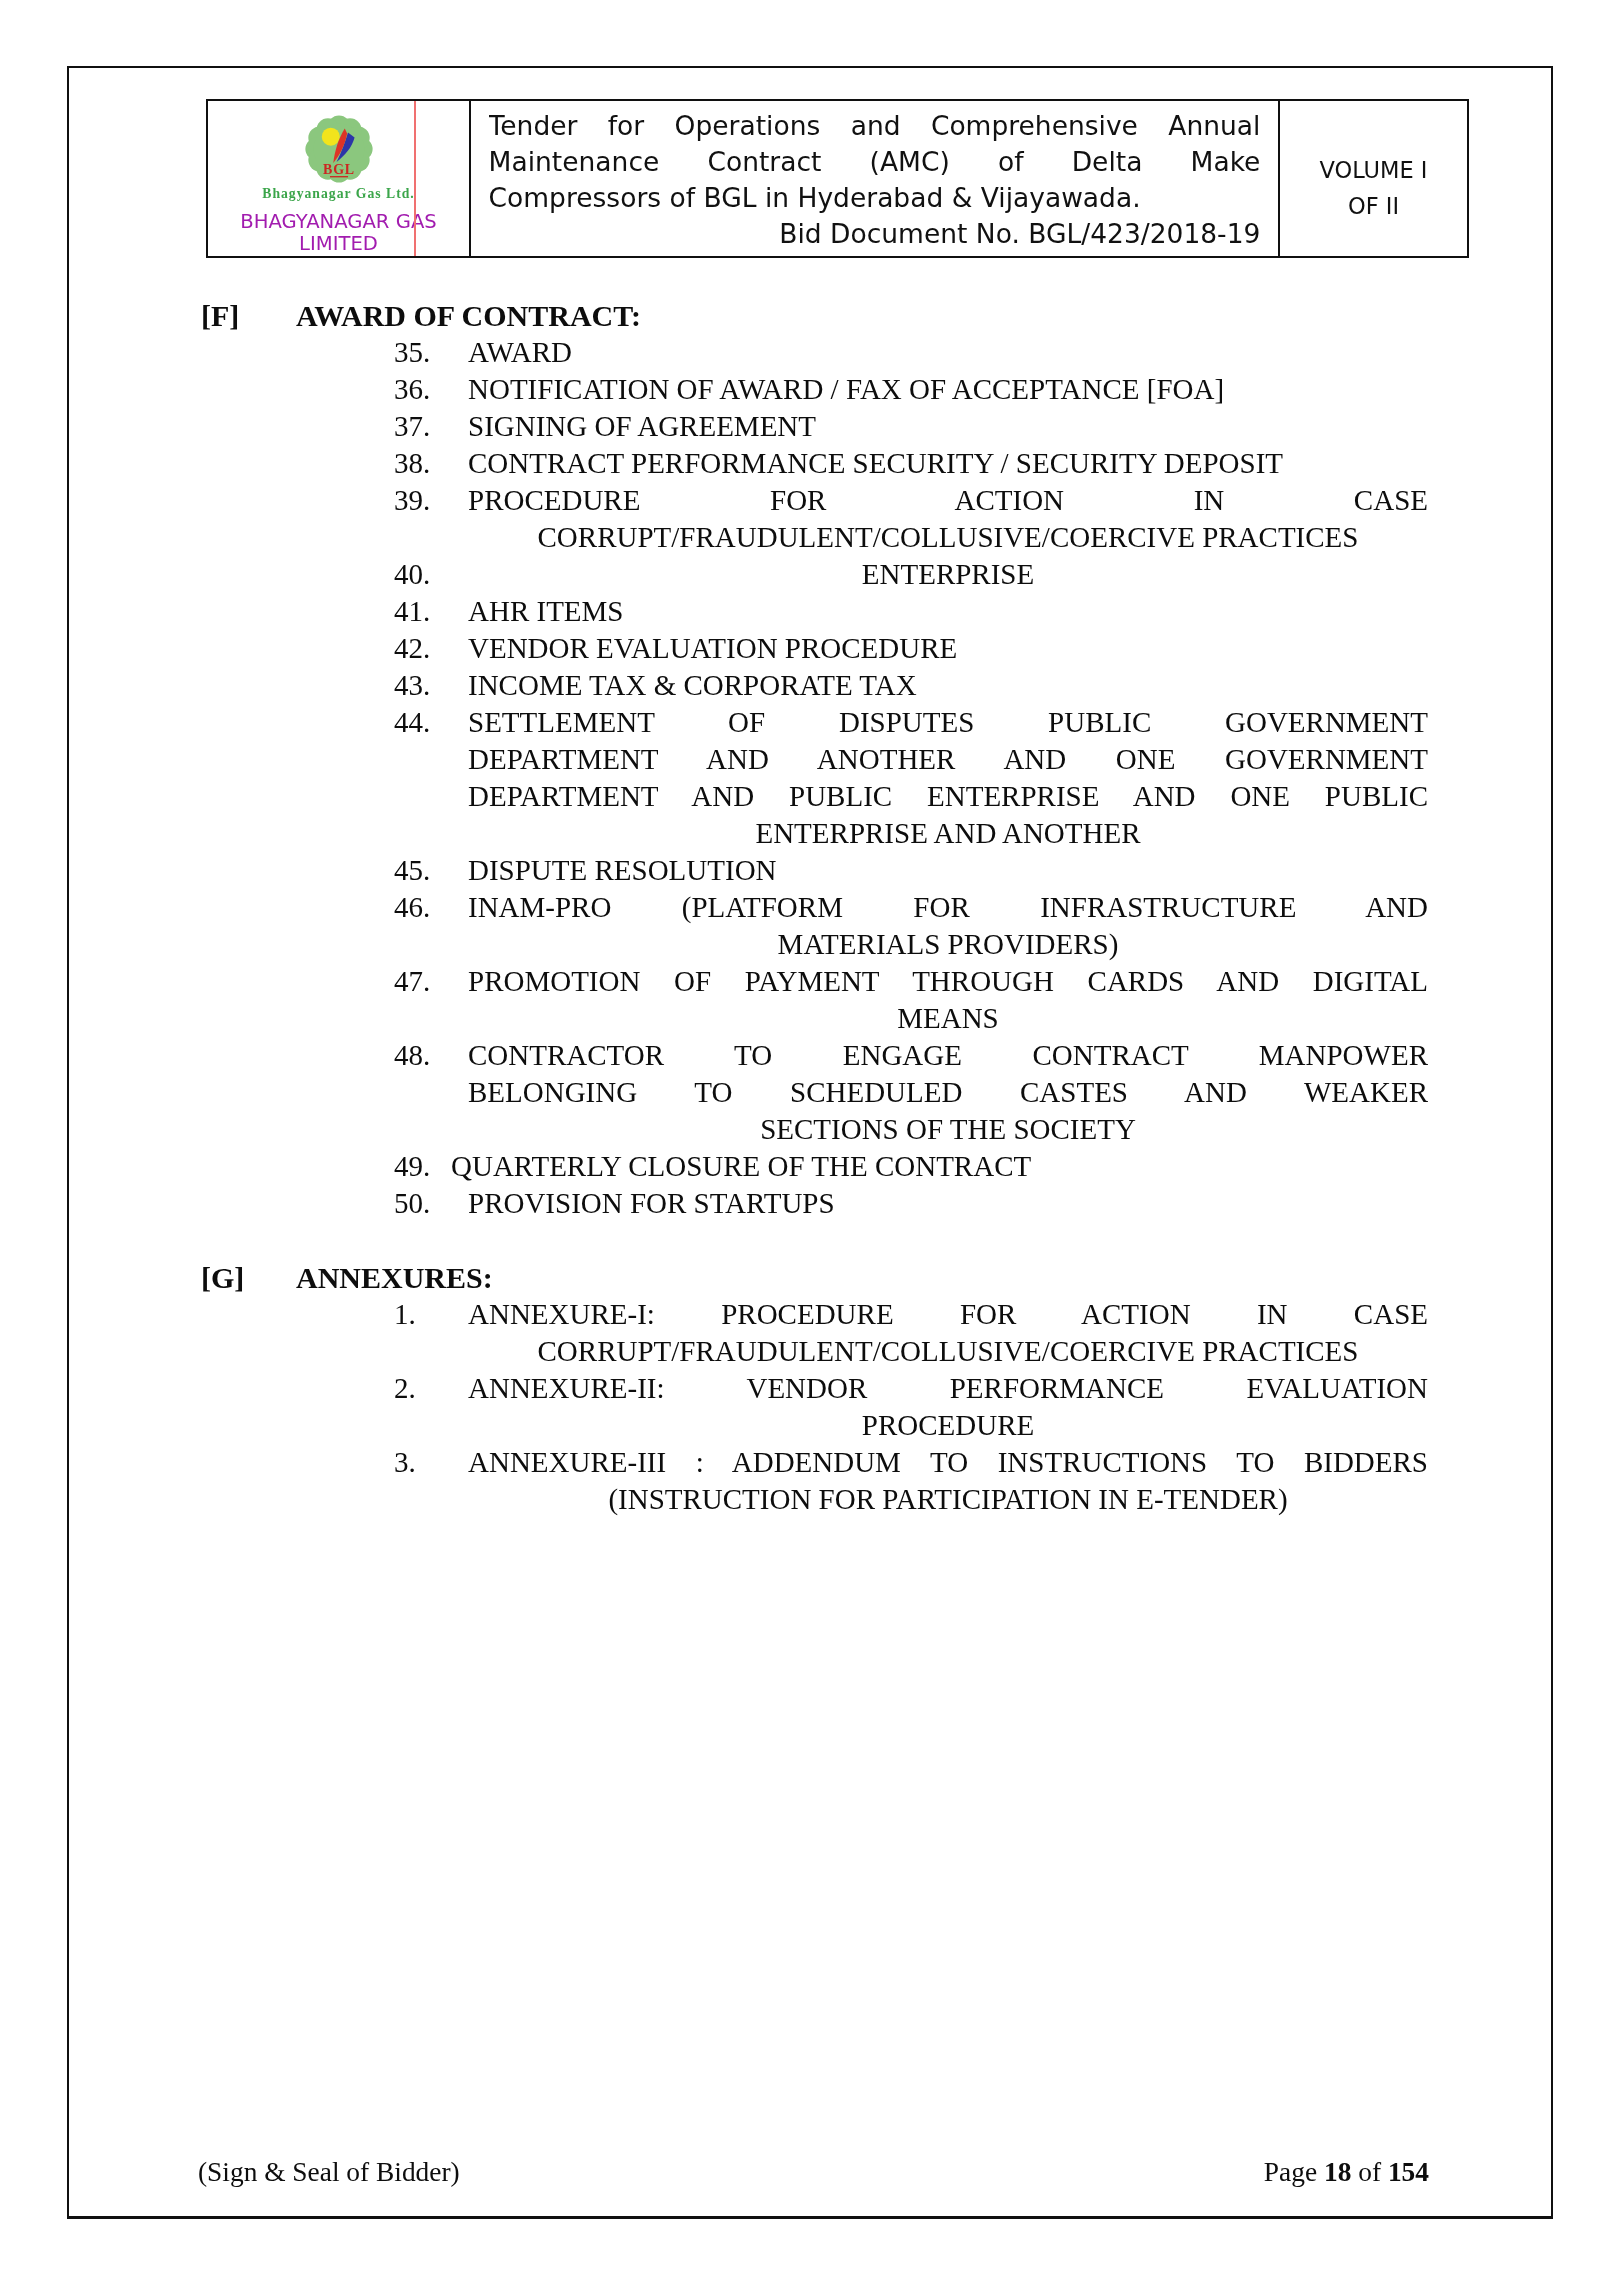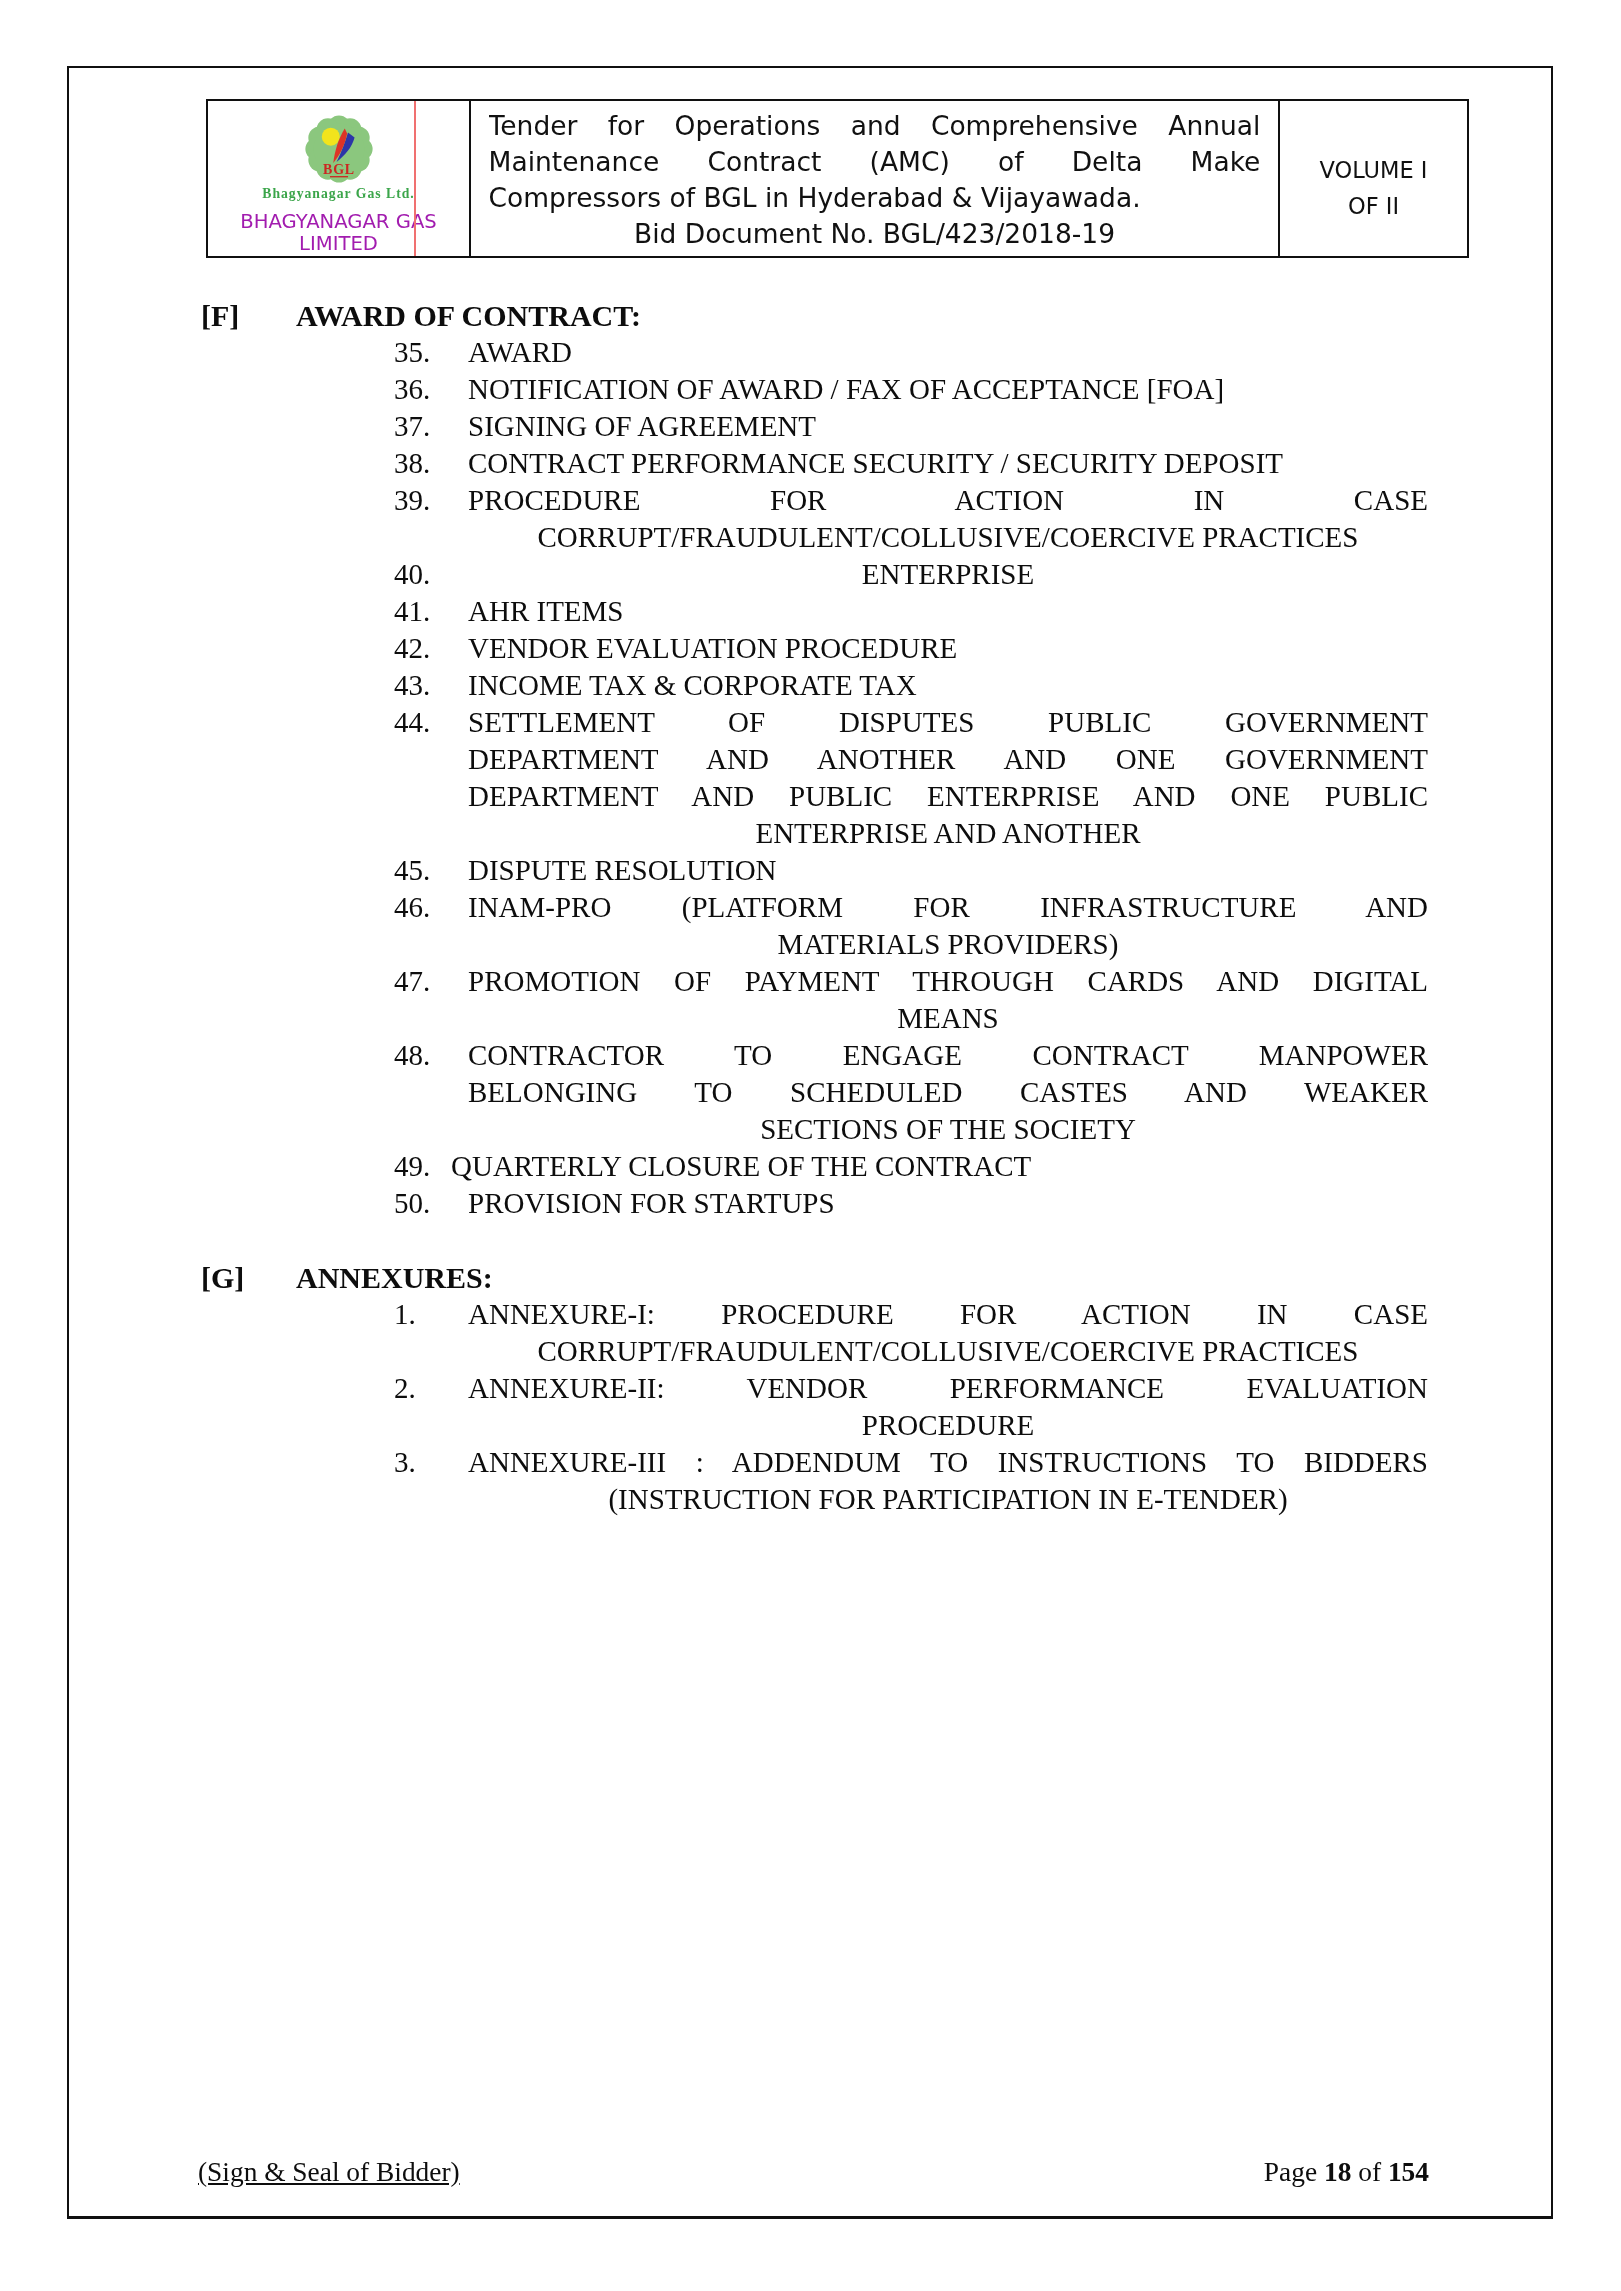--- a/index.html
+++ b/index.html
@@ -60,21 +60,21 @@
     flex:1 1 auto;
     border-right:2px solid #101010;
     box-sizing:border-box;
     padding:6.9px 17.6px 0 17.6px;
     font-family:"DejaVu Sans", sans-serif;
     font-size:26.5px;line-height:36px;
     color:#111;
   }
   .title-line{white-space:nowrap;overflow:hidden;}
   .title-line.stretch{text-align:justify;text-align-last:justify;}
-  .bid-line{text-align:center;white-space:nowrap;}
+  .bid-line{text-align:right;white-space:nowrap;}
   .volume-cell{
     width:187px;flex:0 0 187px;
     box-sizing:border-box;
     padding-top:51px;
     text-align:center;
     font-family:"DejaVu Sans", sans-serif;
     font-size:22.5px;line-height:36px;
     color:#111;
   }
   
@@ -96,21 +96,21 @@
   .item.b .num{font-weight:normal;}
   .item.tight .num{width:57px;flex-basis:57px;}
   .txt{flex:1 1 auto;min-width:0;}
   .line{white-space:nowrap;overflow:hidden;text-align:center;}
   .line.stretch{text-align:justify;text-align-last:justify;}
   .section-g{margin-top:37px;}
   
   .footer-left{
     position:absolute;
     left:198px;top:2156px;
-    font-size:27.4px;line-height:33px;text-decoration:underline;
+    font-size:27.4px;line-height:33px;
   }
   .footer-right{
     position:absolute;
     right:192px;top:2156px;
     font-size:27.4px;line-height:33px;
     white-space:nowrap;
   }
   .footer-right .bold{font-weight:bold;}
   
   .bgl-svg{display:block;}

